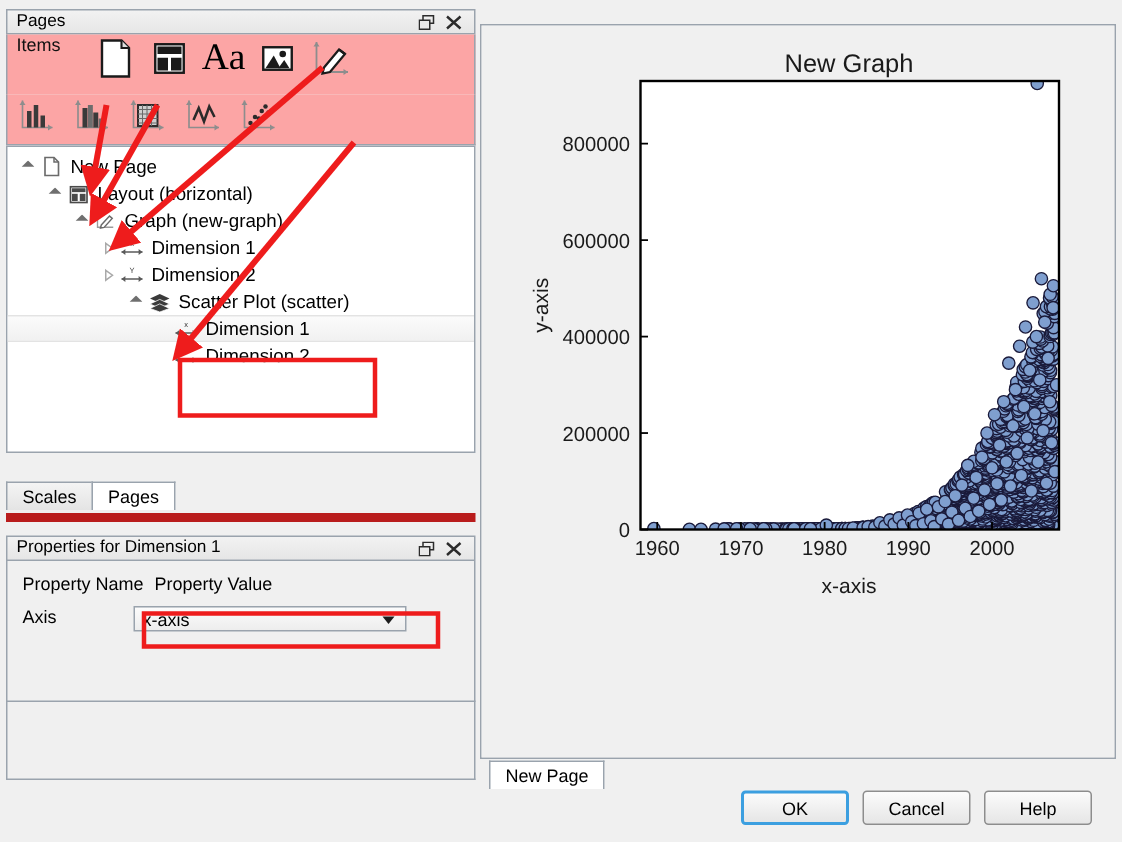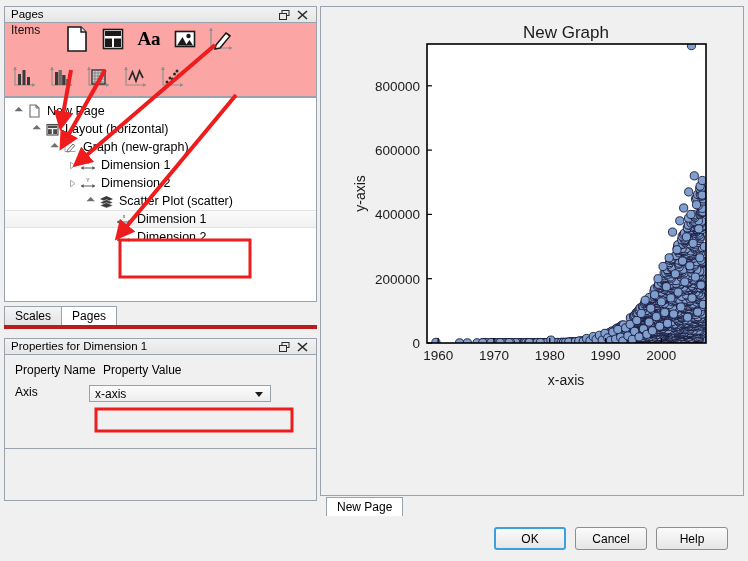--- a/index.html
+++ b/index.html
@@ -62,22 +62,22 @@
     white-space:nowrap;
     cursor:default;
   }
   .tnode .tw{width:14px;display:flex;align-items:center;justify-content:center;flex:0 0 14px;}
   .tnode .ticon{width:18px;display:flex;align-items:center;justify-content:center;flex:0 0 18px;}
   .tnode .tlabel{padding-left:4px;}
   .tnode.hover{background:linear-gradient(#fbfbfb,#f1f1f1);border-top:1px solid #e3e3e3;border-bottom:1px solid #e3e3e3;height:16px;}
 
   
   #tabstrip{
-    display:flex;align-items:flex-end;height:21px;margin-top:2px;
-    border-bottom:4px solid #b91c1c;
+    display:flex;align-items:flex-start;height:21px;margin-top:19px;
+    border-bottom:6px solid #b91c1c;
   }
   .tab{
     border:1px solid #9aa3ad;border-bottom:none;
     background:linear-gradient(#f4f4f4,#e4e4e4);
     padding:2px 10px 2px 10px;
     font-size:12px;height:19px;box-sizing:border-box;
     line-height:15px;cursor:pointer;
   }
   .tab.active{background:#fff;position:relative;z-index:2;}
   .tab+.tab{margin-left:-1px;}
@@ -105,21 +105,21 @@
   .combo.white{background:#fff;}
   .combo .arrow{position:absolute;right:7px;top:6px;width:0;height:0;
     border-left:4px solid transparent;border-right:4px solid transparent;border-top:5px solid #1c1c1c;}
 
   #bottom-blank{
     height:52px;background:#f0f0f0;border:1px solid #9aa3ad;border-top:none;
     box-sizing:border-box;
   }
 
   
-  #right-col{position:absolute;left:320px;top:6px;width:424px;}
+  #right-col{position:absolute;left:320px;top:16px;width:424px;}
   #graph-frame{
     height:490px;background:#f0f0f0;
     border:1px solid #9aa3ad;box-sizing:border-box;
     position:relative;
   }
   #plot-svg{display:block;}
   #page-tabs{display:flex;align-items:flex-end;height:21px;margin-top:-1px;}
   #btnrow{
     position:absolute;left:494px;top:527px;display:flex;gap:9px;
   }
@@ -170,21 +170,21 @@
     <span class="tool">
       <svg width="26" height="28" viewBox="0 0 26 28">
         <rect x="3.5" y="4.5" width="19" height="19" fill="#fff" stroke="#1a1a1a" stroke-width="1.6"></rect>
         <rect x="5" y="6" width="16" height="5" fill="#1a1a1a"></rect>
         <rect x="5" y="13.5" width="7" height="8.5" fill="#1a1a1a"></rect>
         <rect x="14" y="13.5" width="7" height="8.5" fill="#1a1a1a"></rect>
       </svg>
     </span>
 
     <span class="tool">
-      <span style="font-weight:bold;font-size:19px;font-family:'Liberation Serif',serif;">Aa</span>
+      <span style="font-weight:normal;font-size:25px;font-family:'Liberation Serif',serif;">Aa</span>
     </span>
 
     <span class="tool">
       <svg width="26" height="28" viewBox="0 0 26 28">
         <rect x="3.5" y="6.5" width="19" height="15" fill="#fff" stroke="#1a1a1a" stroke-width="1.6"></rect>
         <circle cx="16.5" cy="11" r="2.2" fill="#1a1a1a"></circle>
         <path d="M5 20.5 L10.5 12 L15 20.5 Z" fill="#1a1a1a"></path>
         <path d="M13.5 20.5 L17.5 15 L21 20.5 Z" fill="#1a1a1a"></path>
       </svg>
     </span>

